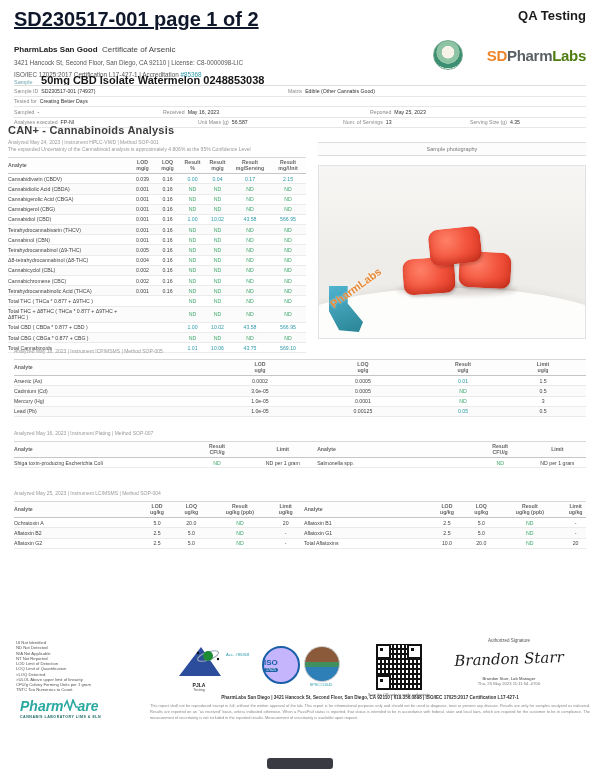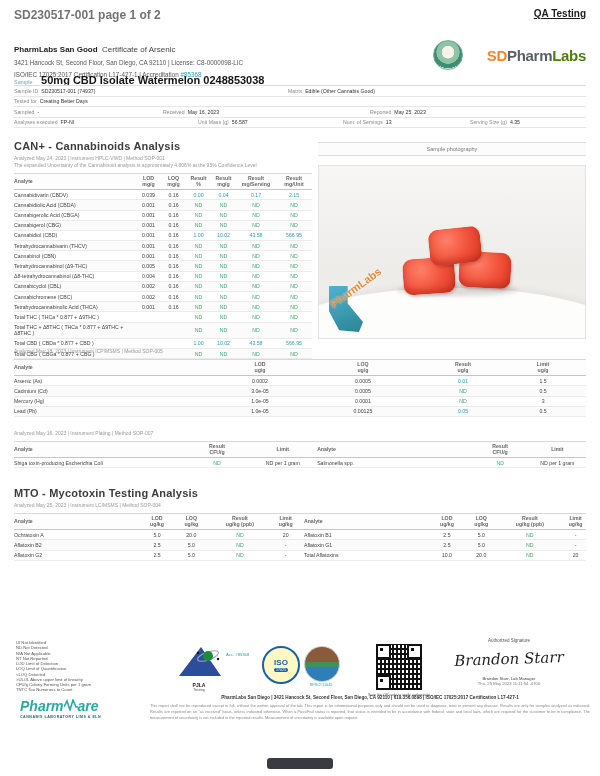--- a/index.html
+++ b/index.html
@@ -1,21 +1,21 @@
 <!DOCTYPE html>
 <html><head>
 <meta charset="utf-8">
 <style>
   html,body{margin:0;padding:0;background:#fff;}
   .page{position:relative;width:600px;height:776px;background:#fff;overflow:hidden;
         font-family:"Liberation Sans",sans-serif;color:#333;}
   
   .topbar{position:absolute;top:8px;left:14px;right:14px;display:flex;justify-content:space-between;align-items:flex-start;}
-  .doc-id{font-size:12px;font-weight:700;color:#737373;}
-  .qa{font-size:10px;font-weight:600;color:#1c1c1c;text-decoration:underline;}
+  .doc-id{font-size:20px;font-weight:700;color:#0f172a;text-decoration:underline;}
+  .qa{font-size:13px;font-weight:600;color:#1c1c1c;}
   .labrow{position:absolute;top:38px;left:14px;right:14px;}
   .labname{font-size:8px;font-weight:700;color:#222;}
   .certlabel{font-size:8px;color:#444;}
   .addr{font-size:6.3px;color:#555;line-height:1.55;margin-top:2px;}
   .teal{color:#2f9bab;}
   .logo{position:absolute;right:0;top:2px;display:flex;align-items:center;gap:4px;}
   .emblem{width:28px;height:28px;border-radius:50%;border:1px solid #7aa88f;
           background:radial-gradient(circle at 50% 40%, #f7f3e8 0 28%, #8fc3a5 30% 52%, #3c8f73 54% 72%, #dfeee6 74% 100%);}
   .logo-txt{font-size:15px;font-weight:700;letter-spacing:-0.3px;}
   .logo-sd{color:#f0862c;margin-left:20px;} .logo-pharm{color:#595f63;} .logo-labs{color:#4d7c0f;}
@@ -34,21 +34,21 @@
   .note{font-size:5px;color:#999;margin-top:1px;}
   .row{display:flex;align-items:center;border-bottom:1px solid #ebebeb;padding:1.6px 0;}
   .thead{border-top:1px solid #d8d8d8;border-bottom:1px solid #c6c6c6;background:#fdfdfd;}
   .thead .c{color:#666;font-weight:700;}
   .c{font-size:5.2px;color:#444;}
   .h{white-space:pre-line;line-height:1.15;}
   .num{text-align:center;}
   .res{color:#2f9bab;} .res.nd{color:#3fa86e;}
   .tbody > .row:nth-child(even){background:#fbfbfb;}
   
-  .can-sect{position:absolute;top:124px;left:14px;width:298px;margin-top:16px;}
+  .can-sect{position:absolute;top:124px;left:8px;width:298px;}
   .can-tbl{margin-top:5px;}
   .can-tbl .row > :nth-child(1){flex:1 1 auto;min-width:0;}
   .can-tbl .row > :nth-child(n+2){width:25px;flex:0 0 auto;}
   .can-tbl .row > :nth-child(6){width:40px;} .can-tbl .row > :nth-child(7){width:36px;}
   
   .photo-panel{position:absolute;top:142px;left:318px;width:268px;}
   .photo-head{border-top:1px solid #ddd;border-bottom:1px solid #ddd;background:#fcfcfc;
               font-size:5.5px;color:#777;text-align:center;padding:3px 0;}
   .photo{margin-top:9px;height:172px;border:1px solid #e2e2e2;position:relative;overflow:hidden;
          background:linear-gradient(180deg,#f7f6f4 0%,#eeece9 60%,#f2f0ed 100%);}
@@ -81,21 +81,21 @@
   
   .footer{position:absolute;top:636px;left:0;right:0;height:140px;}
   .legend{position:absolute;left:16px;top:4px;font-size:4.2px;color:#555;line-height:1.25;}
   .pharmware{position:absolute;left:20px;top:62px;}
   .pw-line{display:flex;align-items:baseline;color:#2aa9a0;font-size:14px;font-weight:700;font-style:italic;}
   .pw-tag{font-size:3.6px;font-weight:700;color:#1c6b66;letter-spacing:.5px;margin-top:1px;}
   .pjla{position:absolute;left:172px;top:8px;width:54px;text-align:center;}
   .pjla-name{font-size:5px;font-weight:700;color:#222;} .pjla-sub{font-size:3.6px;color:#555;}
   .pjla-acc{position:absolute;left:226px;top:16px;font-size:4.2px;color:#2f9bab;white-space:nowrap;}
   .iso{position:absolute;left:262px;top:10px;width:34px;height:34px;border:2px solid #1a5fa8;border-radius:50%;
-       display:flex;align-items:center;justify-content:center;flex-direction:column;background:#fef9c3;}
+       display:flex;align-items:flex-start;justify-content:center;flex-direction:column;background:#c4b5fd;}
   .iso-top{font-size:8px;font-weight:800;color:#1a5fa8;line-height:1;}
   .iso-bot{font-size:3.6px;color:#fff;background:#1a5fa8;padding:0 2px;border-radius:2px;margin-top:1px;}
   .badge3{position:absolute;left:304px;top:10px;width:34px;height:34px;border-radius:50%;overflow:hidden;border:1px solid #ccc;
           background:linear-gradient(180deg,#8a5a3a 0 45%,#3f8f5f 45% 60%,#2e7fb8 60% 100%);}
   .spsc{position:absolute;left:298px;top:47px;font-size:3.8px;color:#2f9bab;width:46px;text-align:center;}
   .qr{position:absolute;left:376px;top:8px;width:46px;height:46px;background:
        repeating-linear-gradient(90deg,#111 0 2px,transparent 2px 4px),
        repeating-linear-gradient(0deg,#111 0 2px,#fff 2px 5px);}
   .finder{position:absolute;width:11px;height:11px;border:2px solid #111;background:#fff;}
   .finder::after{content:'';position:absolute;left:2px;top:2px;width:3px;height:3px;background:#111;}
@@ -427,21 +427,20 @@
           <span class="c num">ND per 1 gram</span>
           <span class="c analyte">Salmonella spp.</span>
           <span class="c num res nd">ND</span>
           <span class="c num">ND per 1 gram</span>
         </div>
         </div>
     </div>
   </div>
 
   <div class="fw" style="top:487px;">
-    <div class="sect-title">MTO - Mycotoxin Testing Analysis</div>
     <div class="meta">Analyzed May 25, 2023 |  Instrument LC/MSMS  | Method SOP-004</div>
     <div class="mto-tbl" style="margin-top:5px;">
       <div class="row thead">
         <span class="c h analyte">Analyte</span>
         <span class="c h num">LOD
 ug/kg</span>
         <span class="c h num">LOQ
 ug/kg</span>
         <span class="c h num">Result
 ug/kg (ppb)</span>

